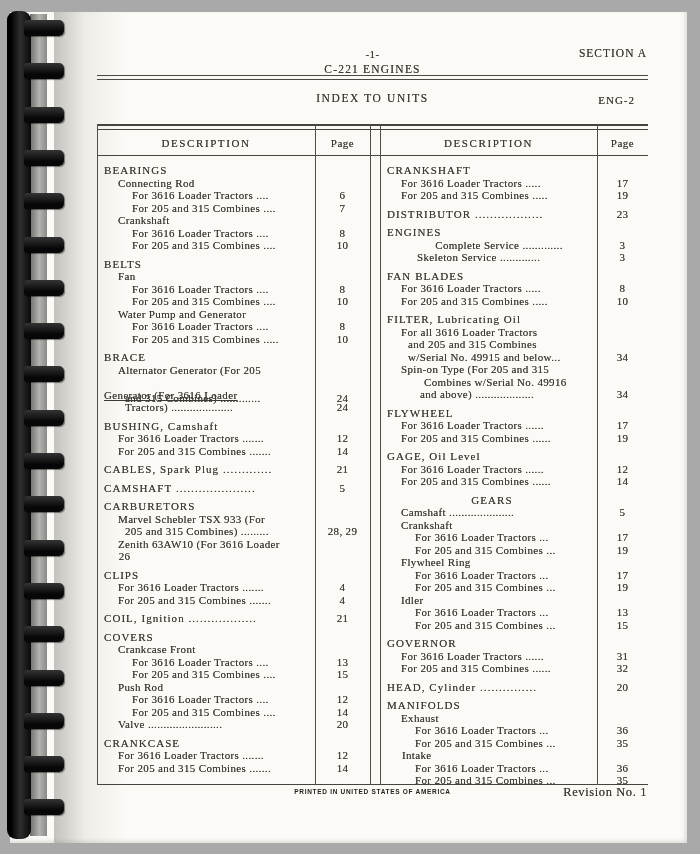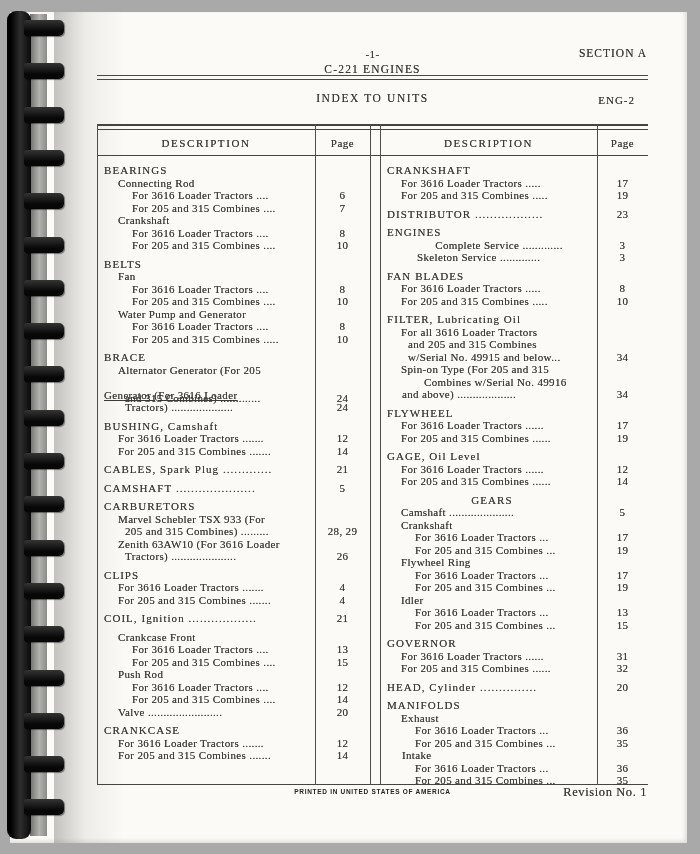--- a/index.html
+++ b/index.html
@@ -207,21 +207,20 @@
         </div>
         <div class="trow">
           <span class="desc" style="padding-left: 28px;">205 and 315 Combines) .........</span>
           <span class="pg">28, 29</span>
         </div>
         <div class="trow">
           <span class="desc" style="padding-left: 21px;">Zenith 63AW10 (For 3616 Loader</span>
           <span class="pg"></span>
         </div>
         <div class="trow">
-          <span class="desc" style="padding-left: 28px;">Tractors) .....................</span>
           <span class="pg">26</span>
         </div>
         <div class="trow spacer"></div>
         <div class="trow head">
           <span class="desc" style="padding-left: 7px;">CLIPS</span>
           <span class="pg"></span>
         </div>
         <div class="trow">
           <span class="desc" style="padding-left: 21px;">For 3616 Loader Tractors .......</span>
           <span class="pg">4</span>
@@ -229,20 +228,24 @@
         <div class="trow">
           <span class="desc" style="padding-left: 21px;">For 205 and 315 Combines .......</span>
           <span class="pg">4</span>
         </div>
         <div class="trow spacer"></div>
         <div class="trow head">
           <span class="desc" style="padding-left: 7px;">COIL, Ignition ..................</span>
           <span class="pg">21</span>
         </div>
         <div class="trow spacer"></div>
+        <div class="trow head">
+          <span class="desc" style="padding-left: 7px;">COVERS</span>
+          <span class="pg"></span>
+        </div>
         <div class="trow">
           <span class="desc" style="padding-left: 21px;">Crankcase Front</span>
           <span class="pg"></span>
         </div>
         <div class="trow">
           <span class="desc" style="padding-left: 35px;">For 3616 Loader Tractors ....</span>
           <span class="pg">13</span>
         </div>
         <div class="trow">
           <span class="desc" style="padding-left: 35px;">For 205 and 315 Combines ....</span>
@@ -341,21 +344,21 @@
         </div>
         <div class="trow">
           <span class="desc" style="padding-left: 21px;">Spin-on Type (For 205 and 315</span>
           <span class="pg"></span>
         </div>
         <div class="trow">
           <span class="desc" style="padding-left: 44px;">Combines w/Serial No. 49916</span>
           <span class="pg"></span>
         </div>
         <div class="trow">
-          <span class="desc" style="padding-left: 22px;">and above) ...................</span>
+          <span class="desc" style="padding-left: 40px;">and above) ...................</span>
           <span class="pg">34</span>
         </div>
         <div class="trow spacer"></div>
         <div class="trow head">
           <span class="desc" style="padding-left: 7px;">FLYWHEEL</span>
           <span class="pg"></span>
         </div>
         <div class="trow">
           <span class="desc" style="padding-left: 21px;">For 3616 Loader Tractors ......</span>
           <span class="pg">17</span>

